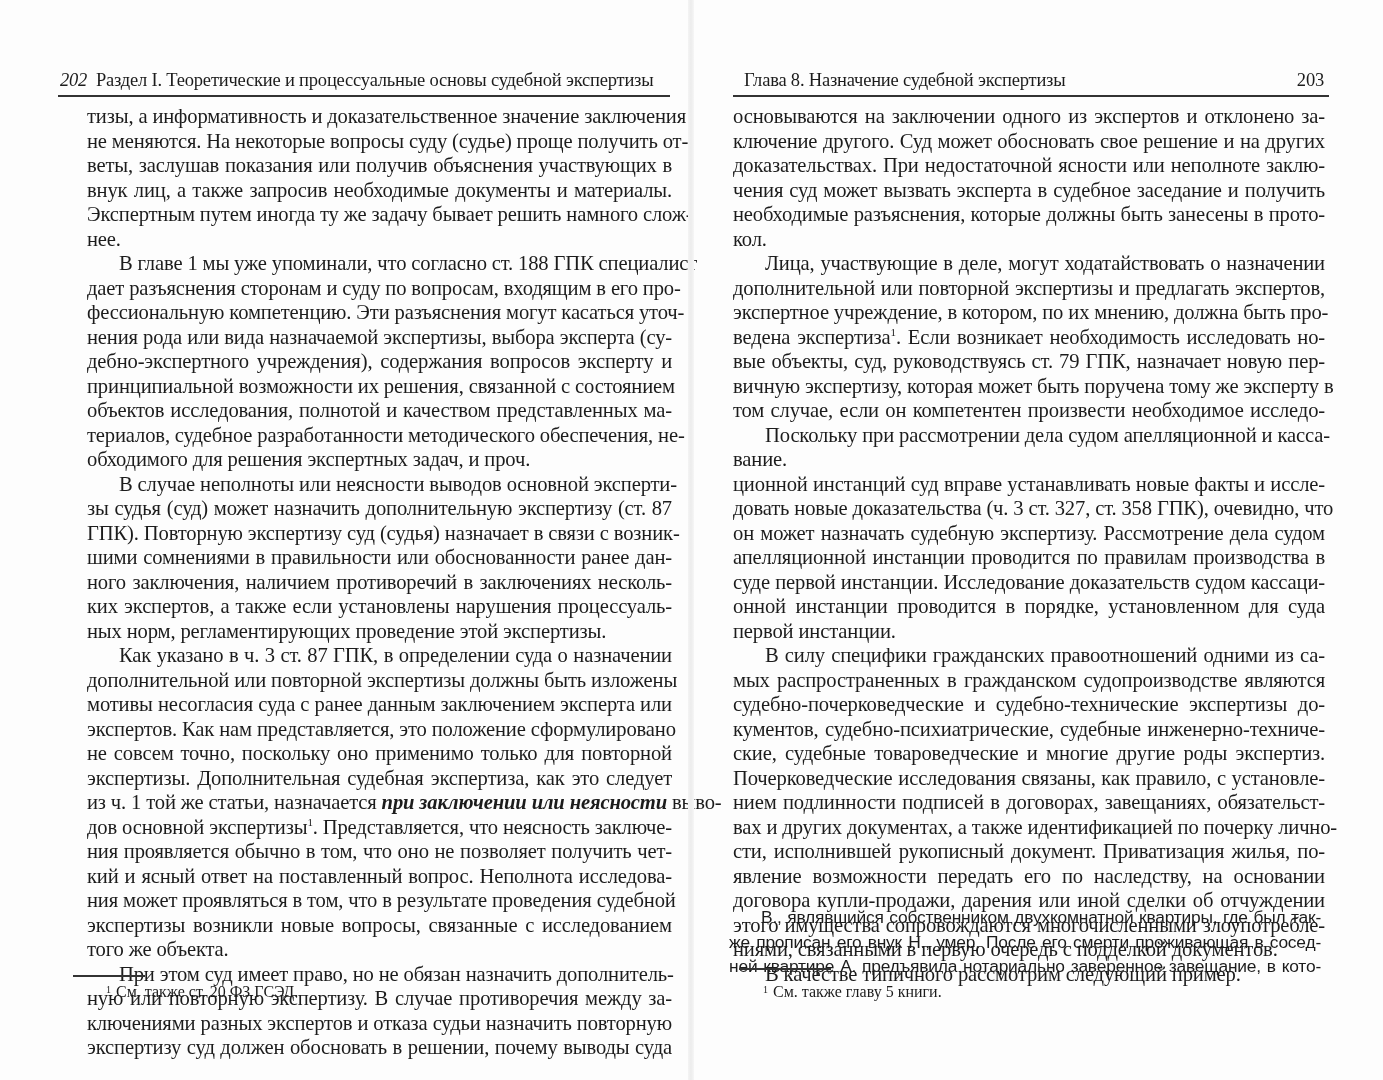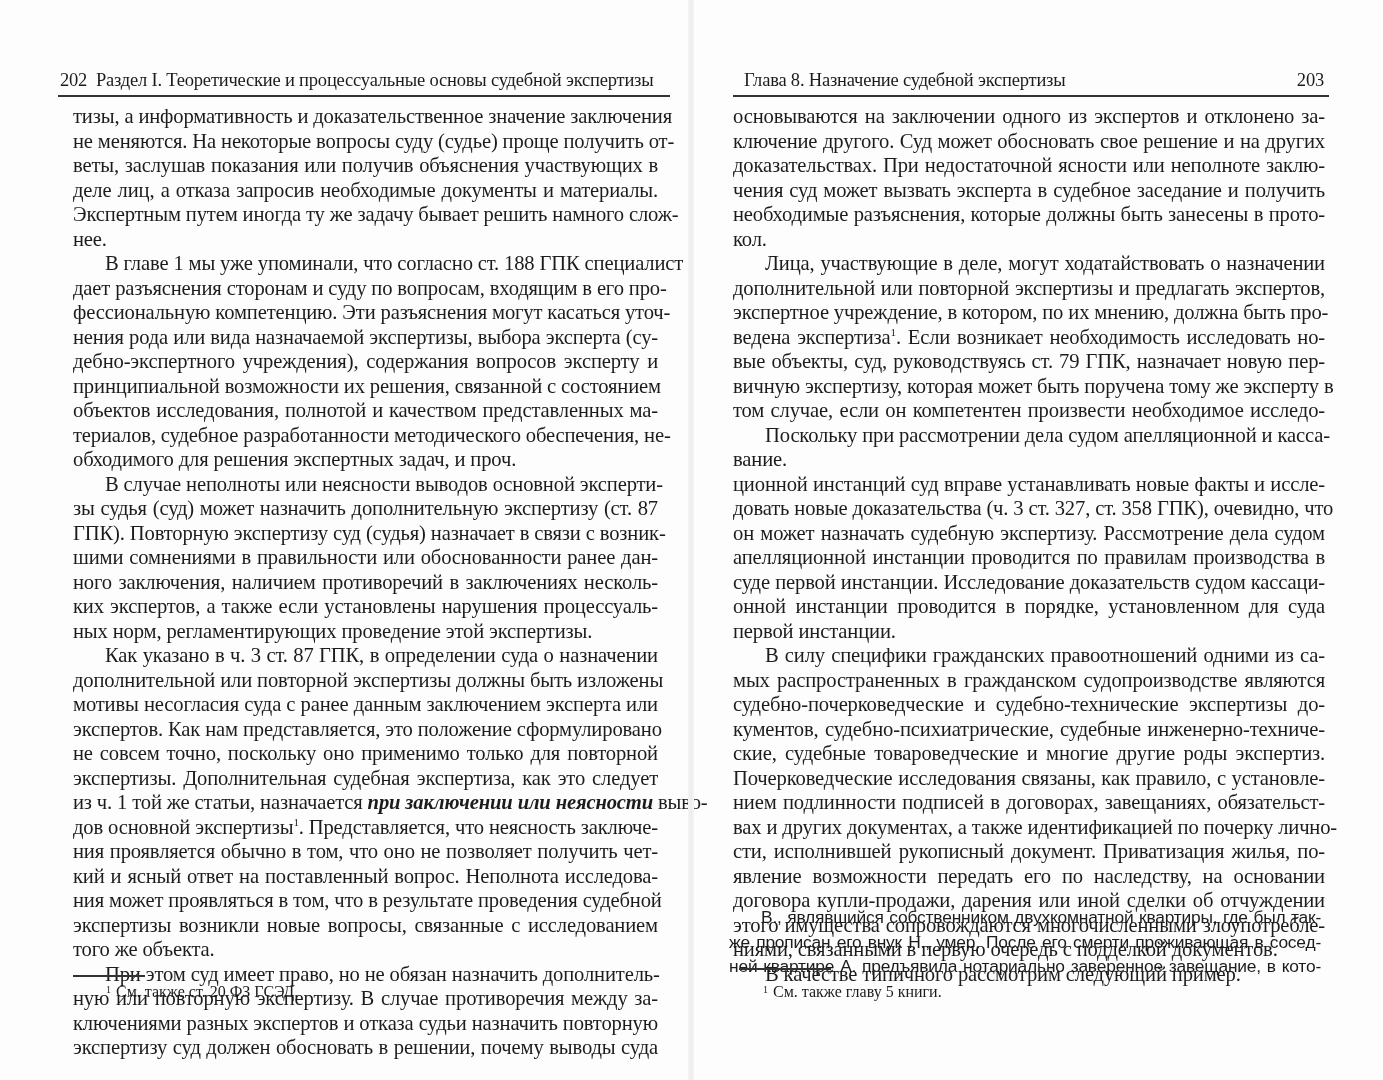--- a/index.html
+++ b/index.html
@@ -6,29 +6,29 @@
   body{width:1383px;height:1080px;position:relative;overflow:hidden;font-family:"Liberation Serif","DejaVu Serif",serif;color:#1c1c1c;}
   .spread{position:absolute;left:0;top:0;width:1383px;height:1080px;background:#fdfdfd;}
   .page{position:absolute;top:0;height:1080px;}
   .page.left{left:0;width:691px;}
   .page.right{left:691px;width:692px;}
   .gutter{position:absolute;left:688px;top:0;width:6px;height:1080px;background:linear-gradient(90deg,#f4f4f4,#ececec,#f6f6f6);}
   .running-head{position:absolute;top:70px;font-size:18.5px;letter-spacing:-0.2px;white-space:nowrap;}
   .left .running-head{left:60px;width:612px;}
   .right .running-head{left:45px;width:588px;}
   .running-head .num{position:absolute;}
-  .left .running-head .num{left:0;}
+  .left .running-head .num{left:0;font-style:italic;}
   .left .running-head .title{position:absolute;left:36px;}
   .right .running-head .title{position:absolute;left:8px;}
   .right .running-head .num{position:absolute;right:0;}
   .rule{position:absolute;height:2px;background:#333;}
   .left .rule{left:58px;top:95px;width:612px;}
   .right .rule{left:42px;top:95px;width:596px;}
   .lines{position:absolute;top:104px;}
-  .left .lines{left:73px;width:585px;}
+  .left .lines{left:87px;width:585px;}
   .right .lines{left:42px;width:592px;}
   .ln{height:24.5px;line-height:24.5px;font-size:20.6px;white-space:nowrap;text-align:justify;text-align-last:justify;letter-spacing:-0.15px;}
   .ln.indent{padding-left:32px;}
   .ln.last{text-align-last:left;}
   .ln i{font-style:italic;font-weight:bold;}
   sup{font-size:11px;vertical-align:top;line-height:14px;}
   .example{position:absolute;font-family:"Liberation Sans","DejaVu Sans",sans-serif;}
   .example .ln{font-size:17.4px;height:24.5px;line-height:24.5px;letter-spacing:-0.2px;}
   .fn-rule{position:absolute;height:1.5px;background:#333;width:72px;}
   .footnote{position:absolute;font-size:16px;white-space:nowrap;text-align:right;}
@@ -43,21 +43,21 @@
     <div class="running-head">
       <span class="num">202</span>
       <span class="title">Раздел I. Теоретические и процессуальные основы судебной экспертизы</span>
     </div>
     <div class="rule"></div>
 
     <div class="lines">
       <div class="ln">тизы, а информативность и доказательственное значение заключения</div>
       <div class="ln">не меняются. На некоторые вопросы суду (судье) проще получить от-</div>
       <div class="ln">веты, заслушав показания или получив объяснения участвующих в</div>
-      <div class="ln">деле лиц, а отказа запросив необходимые документы и материалы.</div>
+      <div class="ln">внук лиц, а также запросив необходимые документы и материалы.</div>
       <div class="ln">Экспертным путем иногда ту же задачу бывает решить намного слож-</div>
       <div class="ln last">нее.</div>
       <div class="ln indent">В главе 1 мы уже упоминали, что согласно ст. 188 ГПК специалист</div>
       <div class="ln">дает разъяснения сторонам и суду по вопросам, входящим в его про-</div>
       <div class="ln">фессиональную компетенцию. Эти разъяснения могут касаться уточ-</div>
       <div class="ln">нения рода или вида назначаемой экспертизы, выбора эксперта (су-</div>
       <div class="ln">дебно-экспертного учреждения), содержания вопросов эксперту и</div>
       <div class="ln">принципиальной возможности их решения, связанной с состоянием</div>
       <div class="ln">объектов исследования, полнотой и качеством представленных ма-</div>
       <div class="ln">териалов, судебное разработанности методического обеспечения, не-</div>

